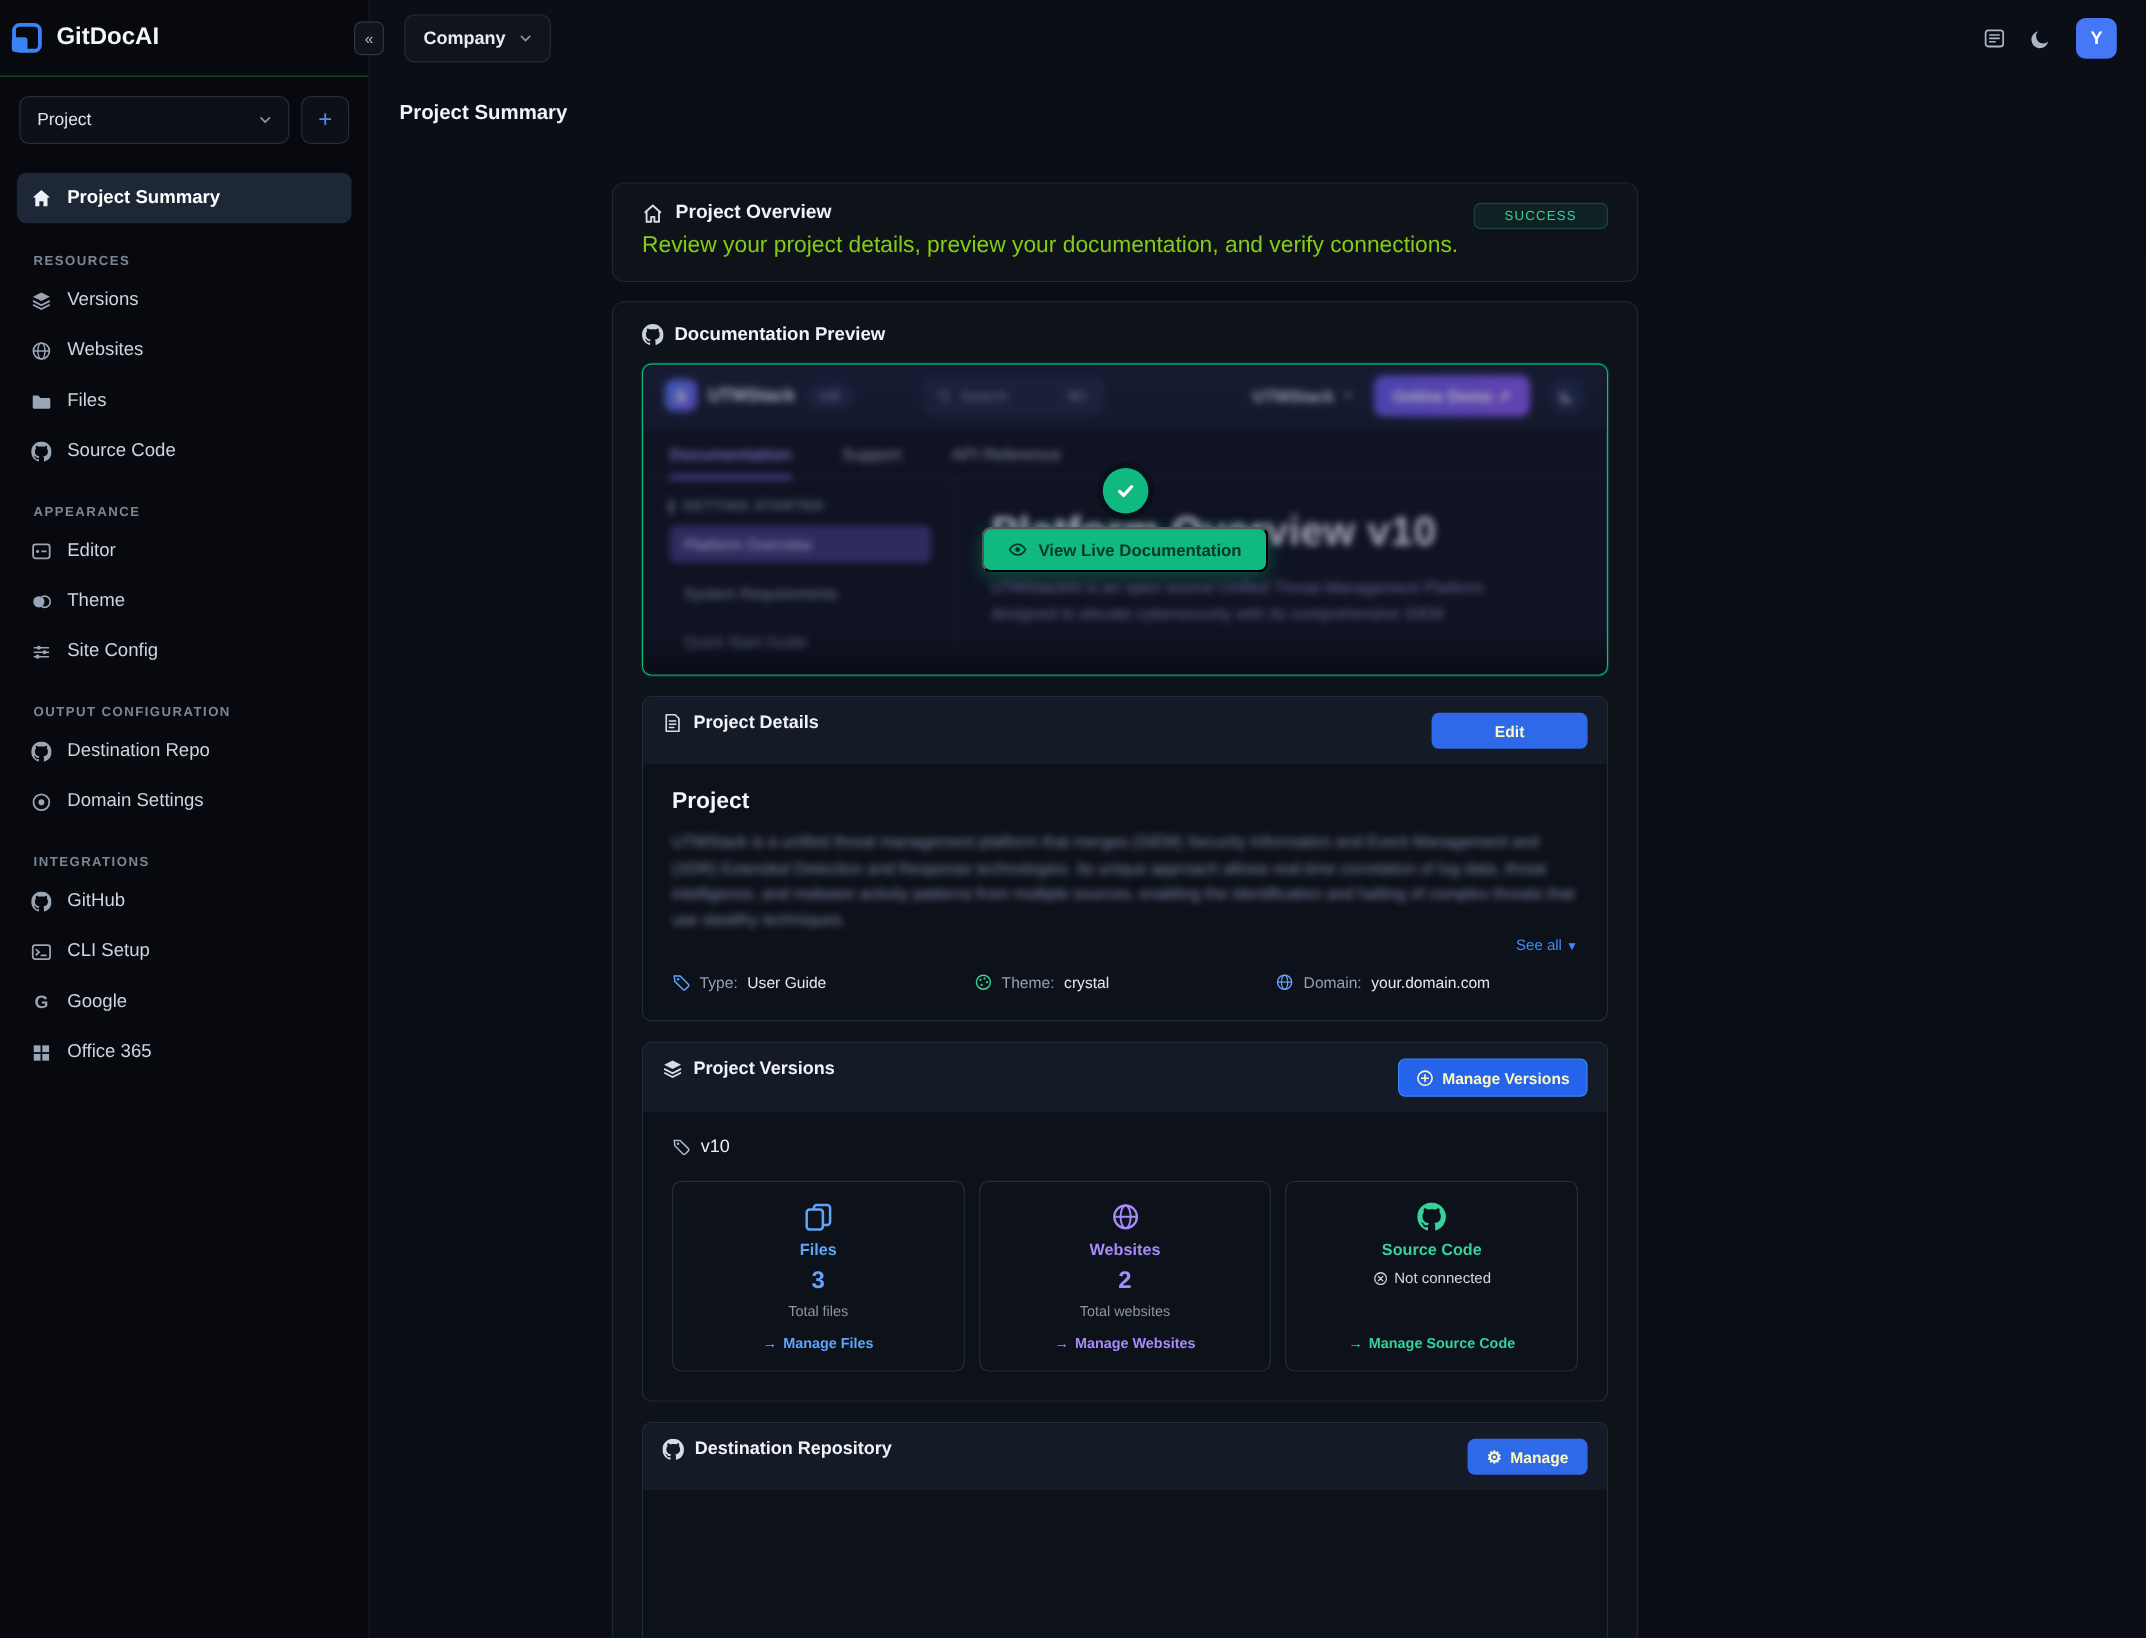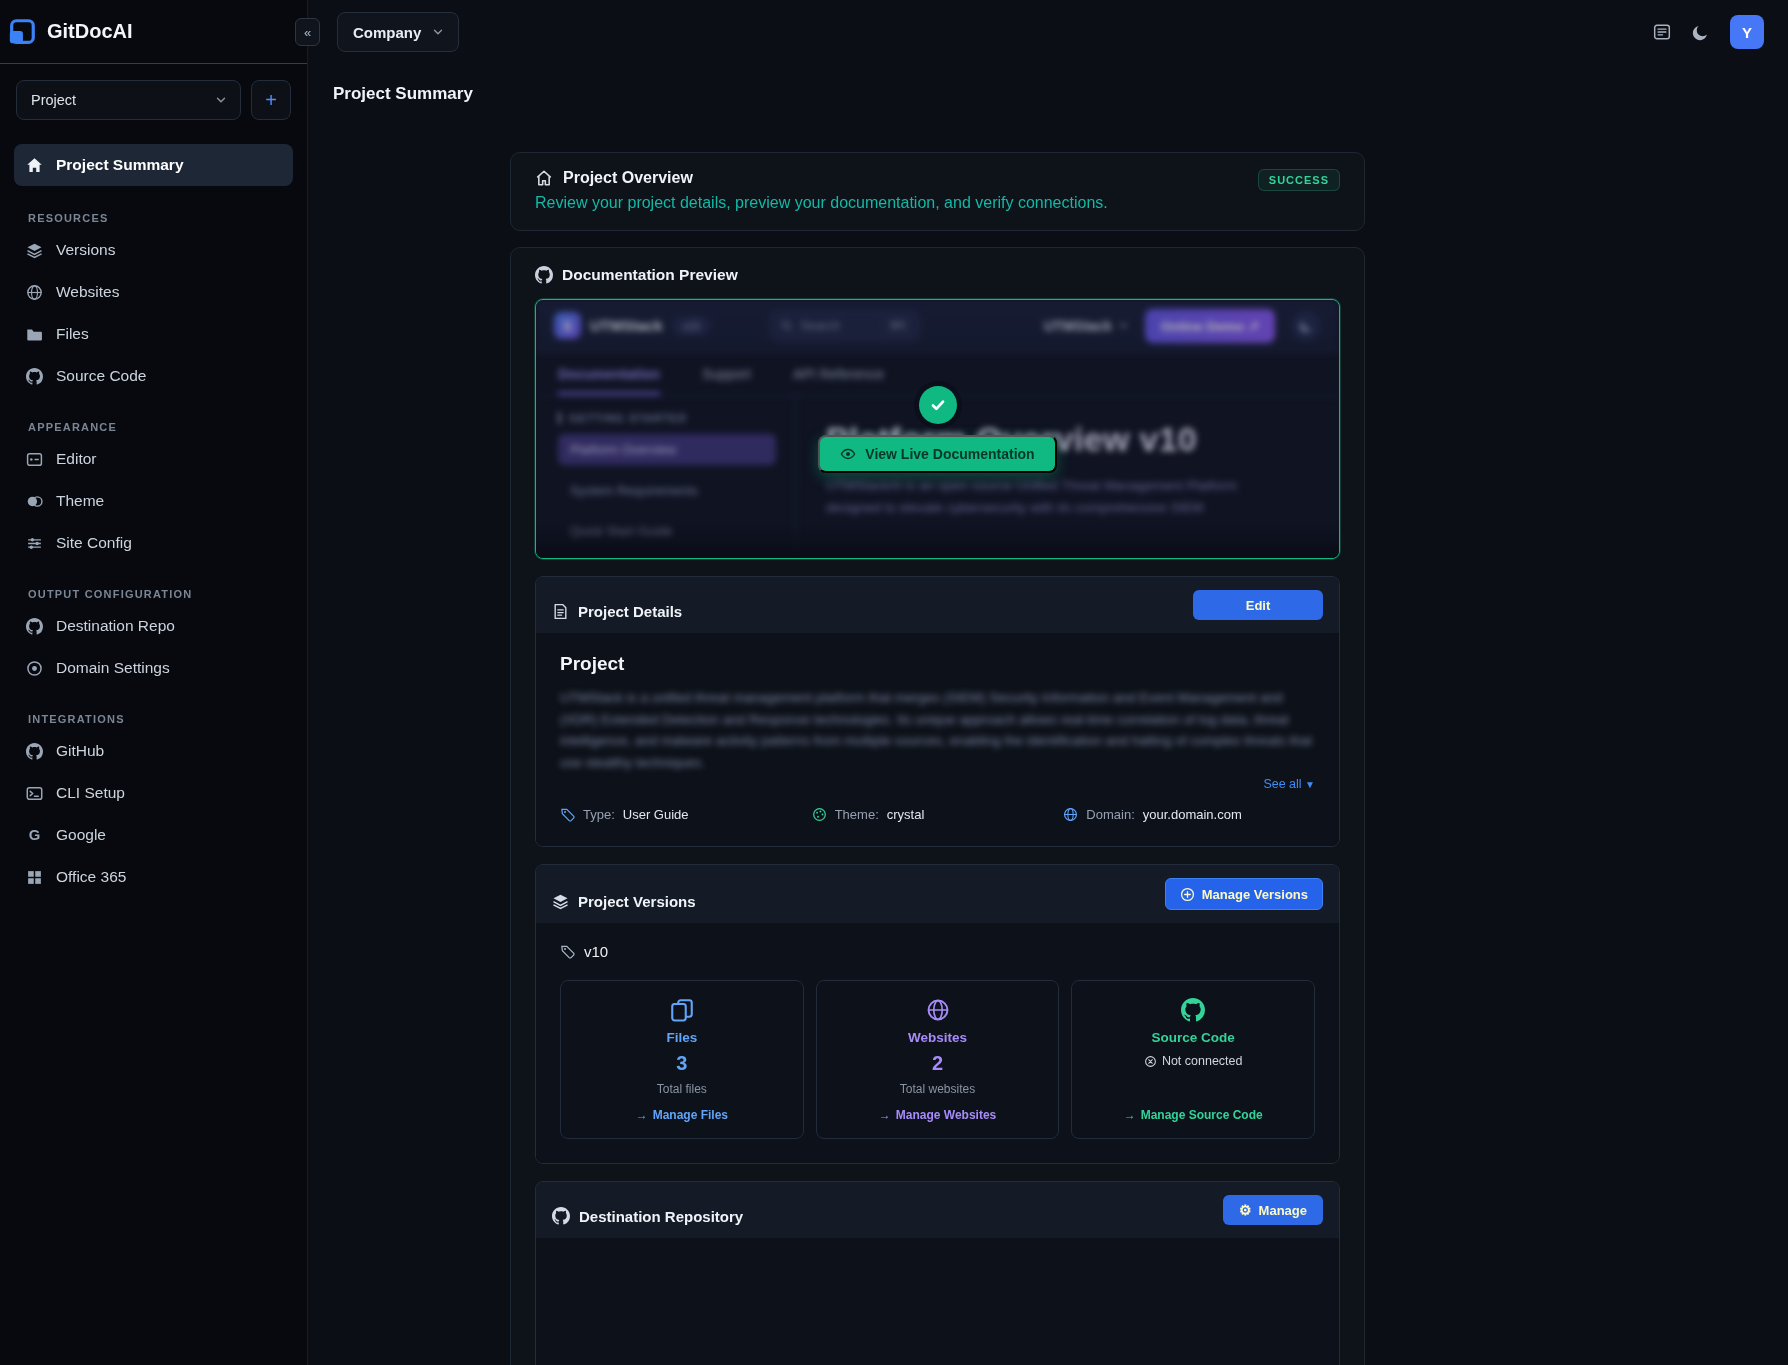--- a/index.html
+++ b/index.html
@@ -37,22 +37,22 @@
 
   
   .main-scroll{flex:1;overflow:hidden;position:relative}
   .page-title{margin:20px 0 0 25px;font-size:17px;font-weight:700;color:#f0f3f8}
   .content{width:855px;margin:48px 0 0 202px}
 
   .card{background:#0e1219;border:1px solid #1f2733;border-radius:10px;position:relative}
   .overview-card{padding:16px 24px 18px;margin-bottom:16px}
   .card-title-row{display:flex;align-items:flex-end;gap:10px}
   .card-title{font-size:16px;font-weight:700;color:#f0f3f8}
-  .card-sub{margin-top:7px;font-size:16px;color:#14b8a6}
-  .status-badge{position:absolute;right:24px;top:16px;font-size:11px;font-weight:700;letter-spacing:1px;color:#34d399;background:rgba(52,211,153,.08);border:1px solid rgba(52,211,153,.22);border-radius:6px;padding:4px 10px}
+  .card-sub{margin-top:7px;font-size:19px;color:#84cc16}
+  .status-badge{position:absolute;right:24px;top:16px;font-size:11px;font-weight:400;letter-spacing:1px;color:#34d399;background:rgba(52,211,153,.08);border:1px solid rgba(52,211,153,.22);border-radius:6px;padding:4px 25px}
 
   .outer-card{padding:18px 24px 24px}
   .outer-head{display:flex;align-items:center;gap:9px;margin-bottom:15px}
   .outer-head .card-title{font-size:15.5px}
 
   
   .preview{height:260px;border:1px solid #10b981;border-radius:8px;overflow:hidden;position:relative;background:#141829;box-shadow:0 0 0 1px rgba(16,185,129,.25)}
   .pv-inner{position:absolute;inset:0;filter:blur(3.2px)}
   .pv-nav{height:52px;display:flex;align-items:center;padding:0 18px;background:linear-gradient(180deg,#1e2442,#1a2038);border-bottom:1px solid #2a3154}
   .pv-logo{width:27px;height:27px;border-radius:8px;background:linear-gradient(135deg,#4f7df7,#7a5cf0);color:#fff;font-weight:700;font-size:14px;display:flex;align-items:center;justify-content:center}
@@ -76,21 +76,21 @@
   .pv-main{flex:1;padding:24px 30px 0}
   .pv-h1{font-size:34px;font-weight:800;color:#ece8ff;letter-spacing:.3px}
   .pv-p{margin-top:16px;width:460px;font-size:13.5px;line-height:1.6;color:#8f88c9}
   .pv-fade{position:absolute;left:0;right:0;bottom:0;height:34px;background:linear-gradient(180deg,rgba(14,18,30,0),rgba(10,13,22,.85))}
   .pv-overlay{position:absolute;inset:0;background:rgba(8,11,20,.30);display:flex;flex-direction:column;align-items:center;padding-top:86px;gap:11px;z-index:4}
   .pv-check{width:38px;height:38px;border-radius:50%;background:#10b981;display:flex;align-items:center;justify-content:center;box-shadow:0 0 0 5px rgba(9,13,22,.55)}
   .pv-live-btn{height:38px;padding:0 20px;border-radius:8px;background:#10b981;color:#06382a;font-size:14px;font-weight:700;display:flex;align-items:center;gap:9px;box-shadow:0 4px 14px rgba(16,185,129,.35)}
 
   
   .panel{margin-top:17px;border:1px solid #232c3a;border-radius:8px;overflow:hidden}
-  .panel-head{background:#151b26;padding:13px 16px;display:flex;align-items:flex-end;gap:9px}
+  .panel-head{background:#151b26;padding:13px 16px;display:flex;align-items:flex-start;gap:9px}
   .panel-title{font-size:15px;font-weight:700;color:#f0f3f8}
   .panel-body{background:#0d1119;padding:20px 24px 24px}
   .btn-blue{margin-left:auto;height:30px;border-radius:6px;background:#2e6ae8;color:#fef9c3;font-size:13px;font-weight:600;border:none;display:flex;align-items:center;justify-content:center;gap:7px}
   .edit-btn{width:130px}
   .mv-btn{height:32px;padding:0 14px;background:#2563eb;border:1px solid #3b82f6}
   .manage-btn{height:30px;padding:0 16px}
 
   .proj-name{font-size:19px;font-weight:700;color:#f2f5f9}
   .proj-desc{margin-top:12px;font-size:13.5px;line-height:1.6;color:#7e88a8;filter:blur(3px)}
   .see-all{margin-top:4px;text-align:right;font-size:12.5px;color:#3f8cf6}

